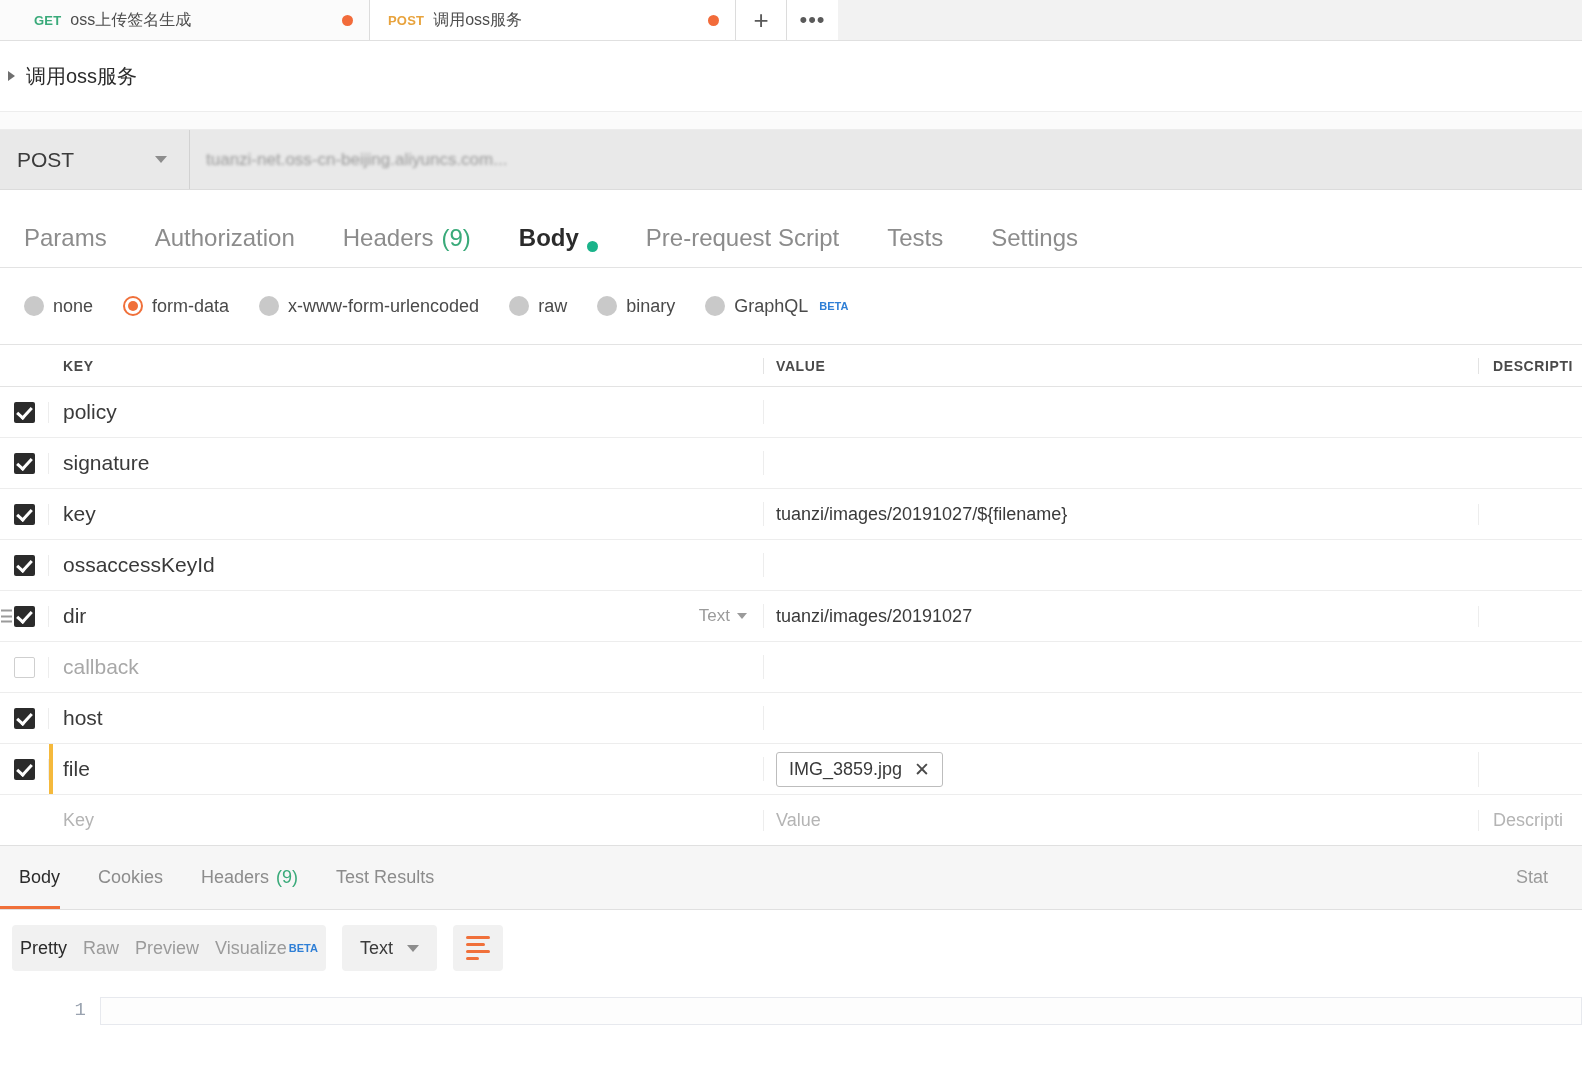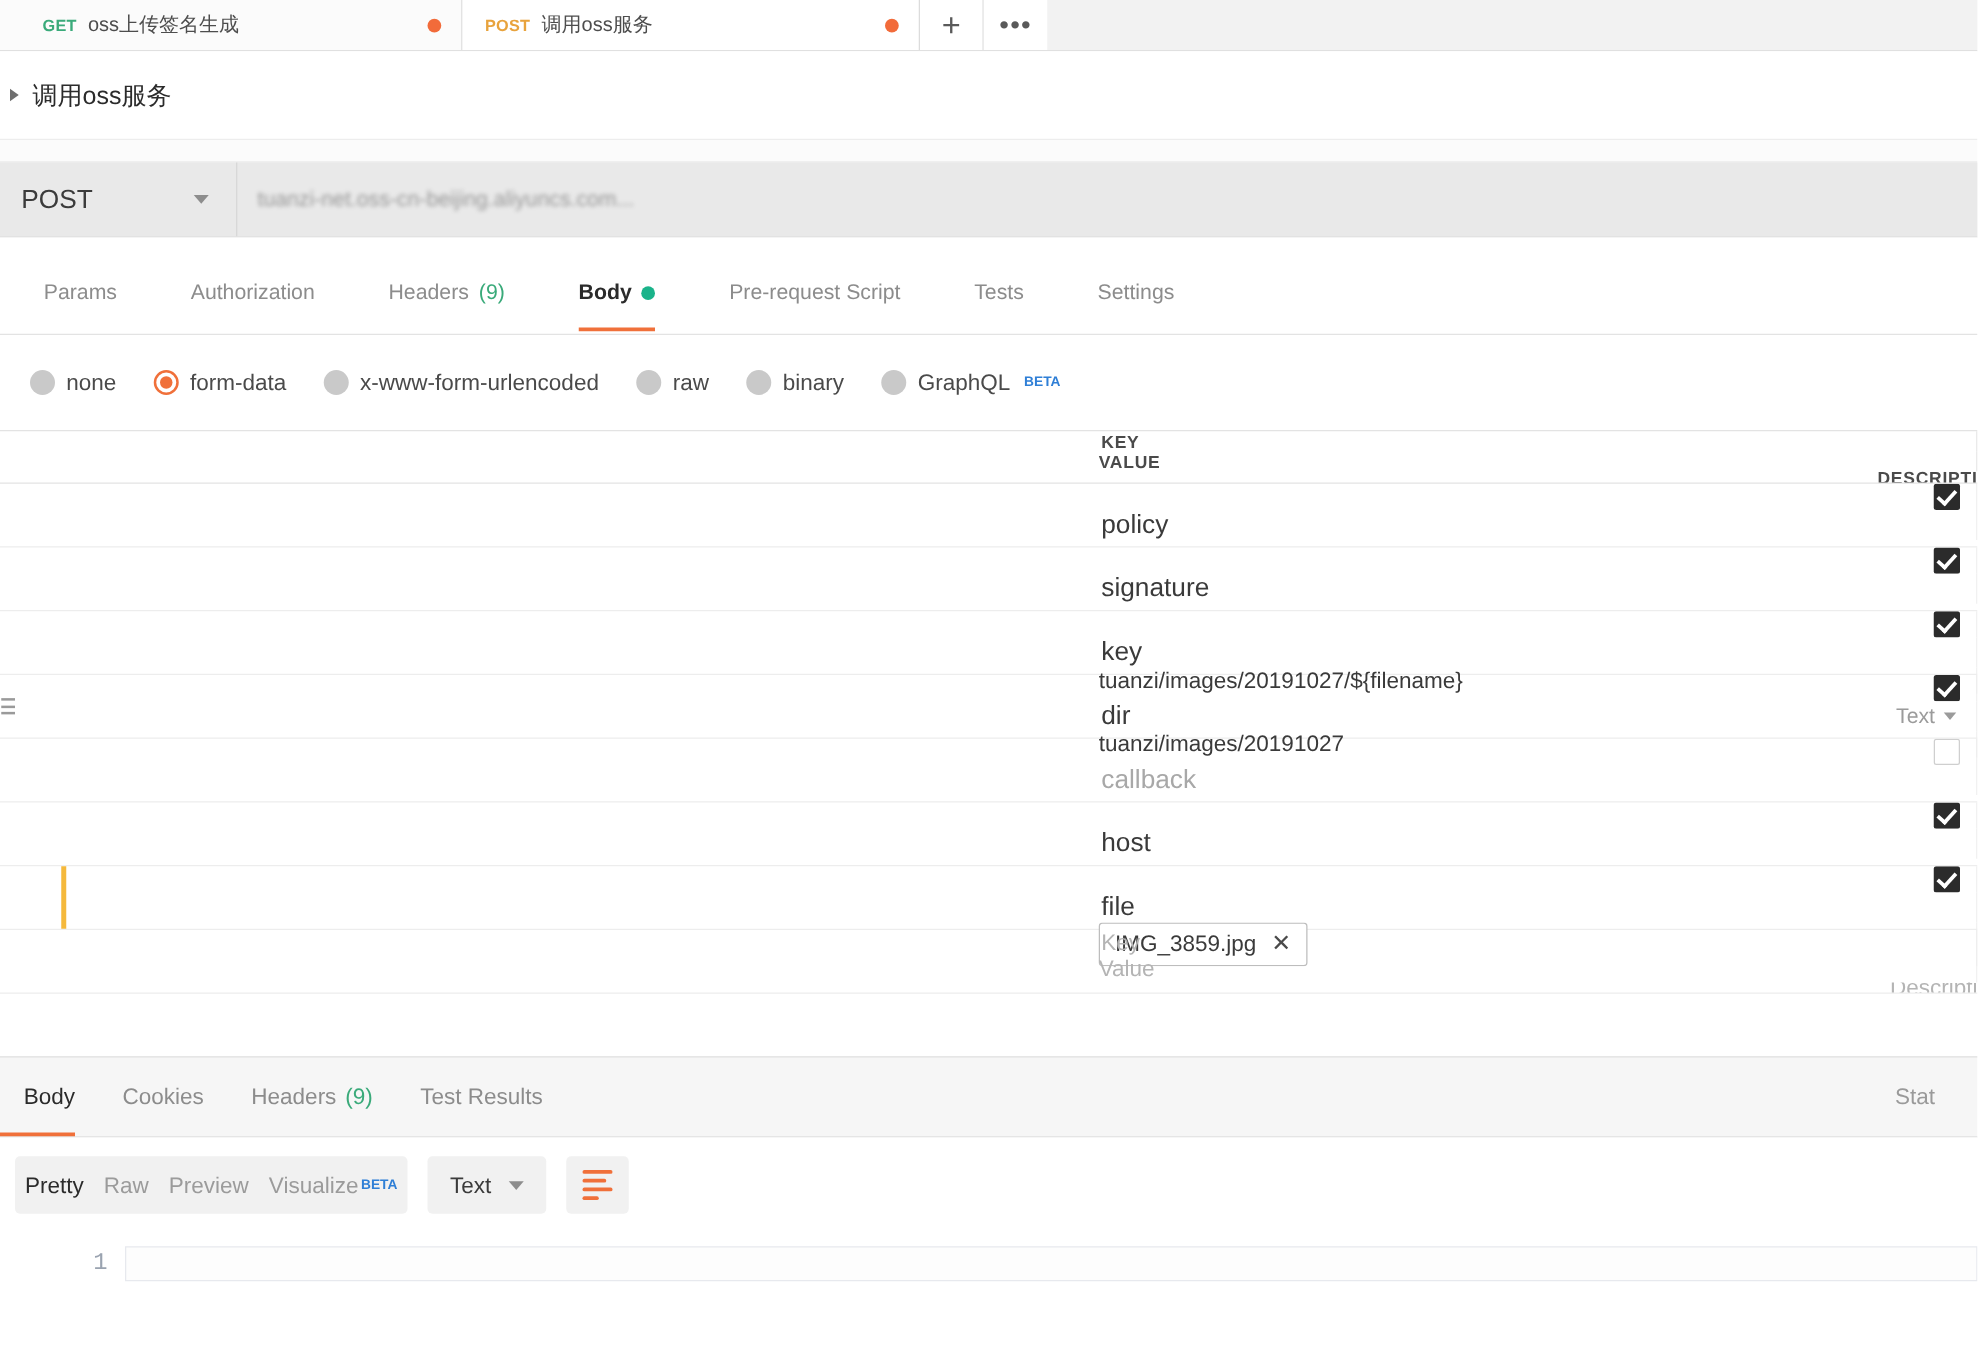--- a/index.html
+++ b/index.html
@@ -115,24 +115,23 @@
   
   .reqtabs {
     position: absolute; top: 190px; left: 0; width: 1582px; height: 78px;
     display: flex; align-items: flex-start;
     background: #ffffff;
     border-bottom: 1px solid #e3e3e3;
     padding-top: 34px;
   }
   .rtab {
     position: relative; padding: 0 24px 21px 24px;
-    font-size: 17px; color: #8c8c8c; cursor: pointer;
-    display: flex; align-items: center; gap: 8px;
+    font-size: 24px; color: #8c8c8c; cursor: pointer;
+    display: flex; align-items: flex-end; gap: 8px;
     white-space: nowrap;
-    margin-left: 11px;
   }
   .rtab.active { color: #2b2b2b; font-weight: bold; }
   .rtab.active::after {
     content: ""; position: absolute; left: 24px; right: 24px; bottom: 0;
     height: 3px; background: #f0703a;
   }
   .rtab .count { color: #3aaa7a; font-weight: normal; }
   .rtab .greendot {
     width: 11px; height: 11px; border-radius: 50%; background: #1ab38a;
     display:inline-block;
@@ -164,25 +163,24 @@
     vertical-align: super; margin-left: 2px;
   }
 
   
   .kvtable {
     position: absolute; top: 344px; left: 0; width: 1582px; height: 501px;
     background: #ffffff;
     border-top: 1px solid #e3e3e3;
   }
   .kvrow {
-    display: flex; align-items: flex-end;
+    display: flex; align-items: center;
     border-bottom: 1px solid #ededed;
     height: 51px;
     position: relative;
-    flex-direction: column;
   }
   .kvrow.header { height: 42px; border-bottom: 1px solid #e3e3e3; }
   .kvrow.header .cell { color: #4a4a4a; font-size: 14px; font-weight: bold; letter-spacing: .6px; }
   .cell { display: flex; align-items: center; overflow: hidden; }
   .c-check {
     width: 49px; flex: none;
     justify-content: center;
     border-right: 1px solid #ededed;
     position: relative;
   }
@@ -467,20 +465,34 @@
       </div>
       <div class="cell c-key">
         <span class="ktext">key</span>
       </div>
       <div class="cell c-val">
         <span class="vtext">tuanzi/images/20191027/${filename}</span>
       </div>
       <div class="cell c-desc"></div>
     </div>
 
+    <div class="kvrow">
+      <div class="cell c-check">
+        <span class="cb"></span>
+      </div>
+      <div class="cell c-key">
+        <span class="ktext">ossaccessKeyId</span>
+      </div>
+      <div class="cell c-val">
+        <div class="redact">
+          <span class="blurtext" style="left:170px;top:16px;color:#cfcfcf;">.     .        .</span>
+        </div>
+      </div>
+      <div class="cell c-desc"></div>
+    </div>
 
     <div class="kvrow">
       <span class="drag-handle">
           <i></i>
           <i></i>
           <i></i>
         </span>
       <div class="cell c-check">
         <span class="cb"></span>
       </div>

